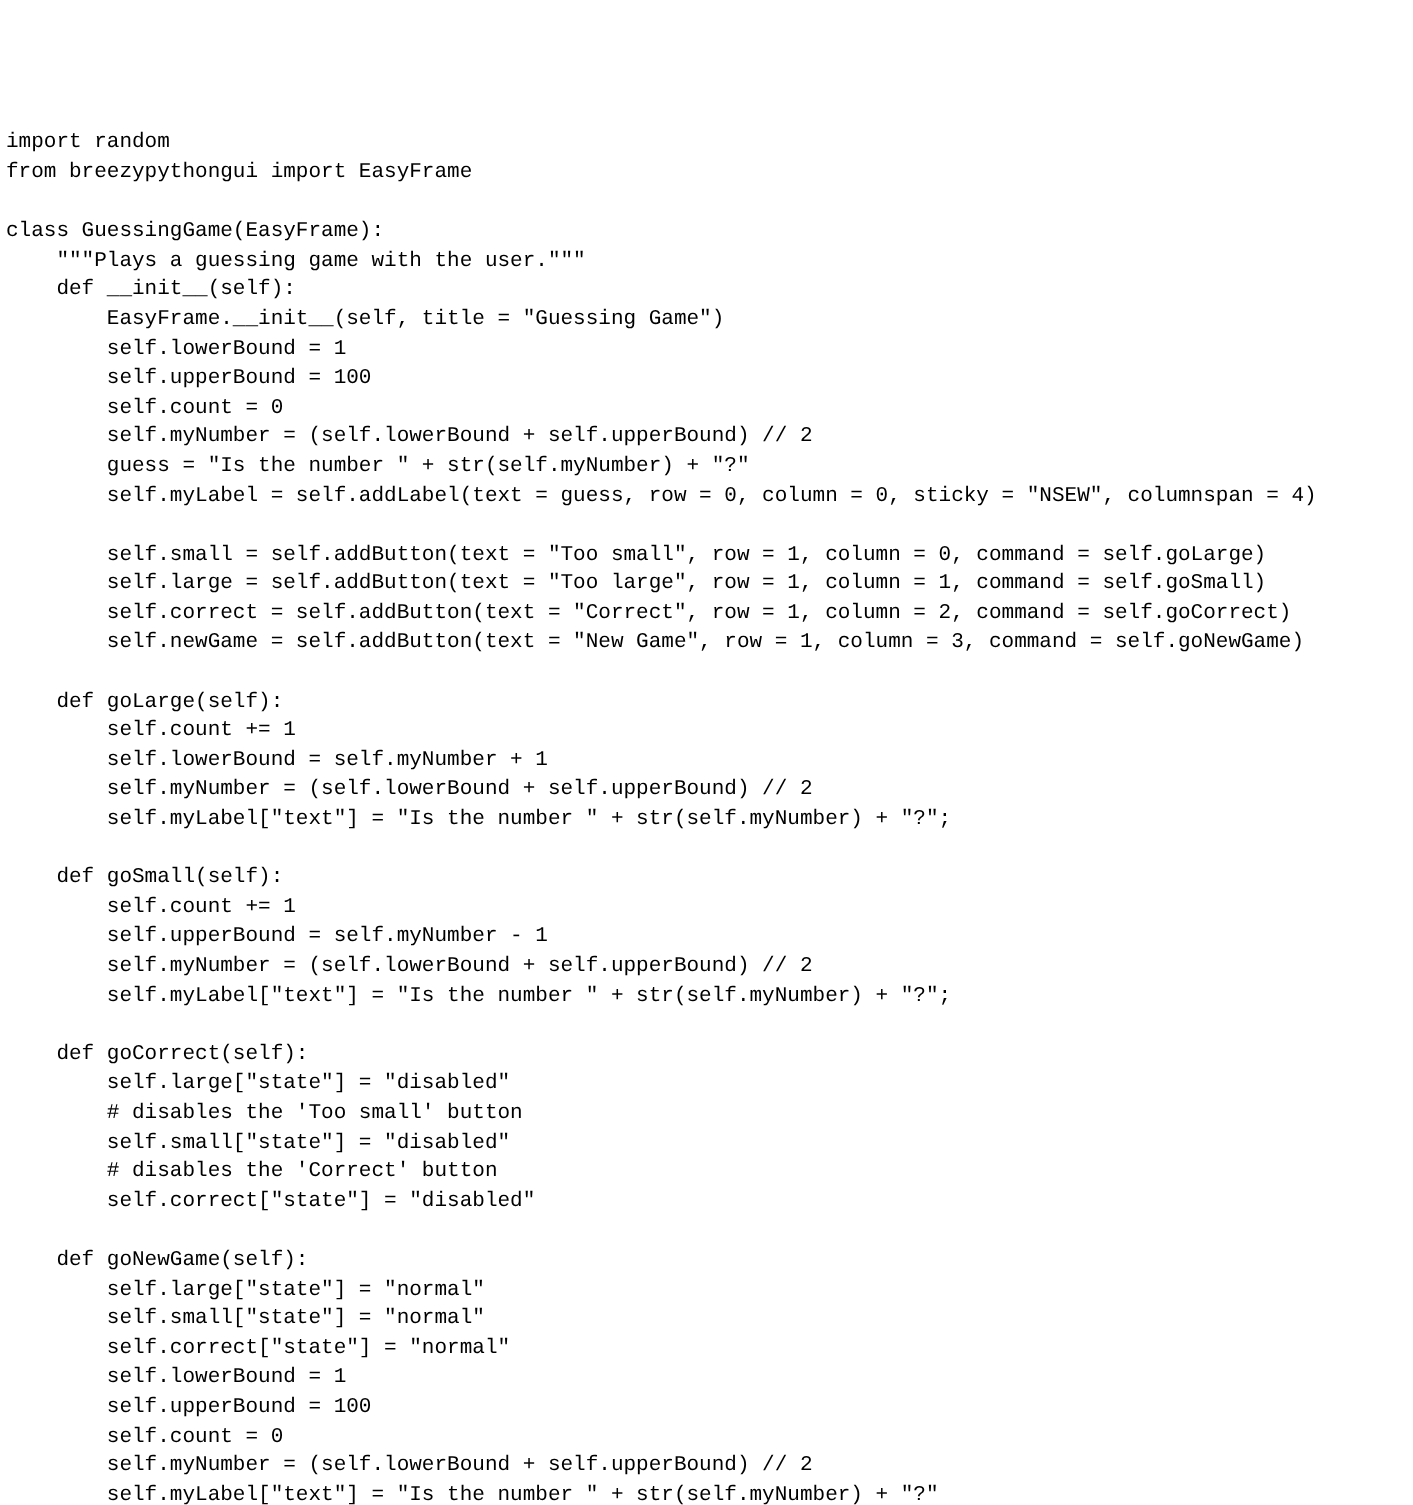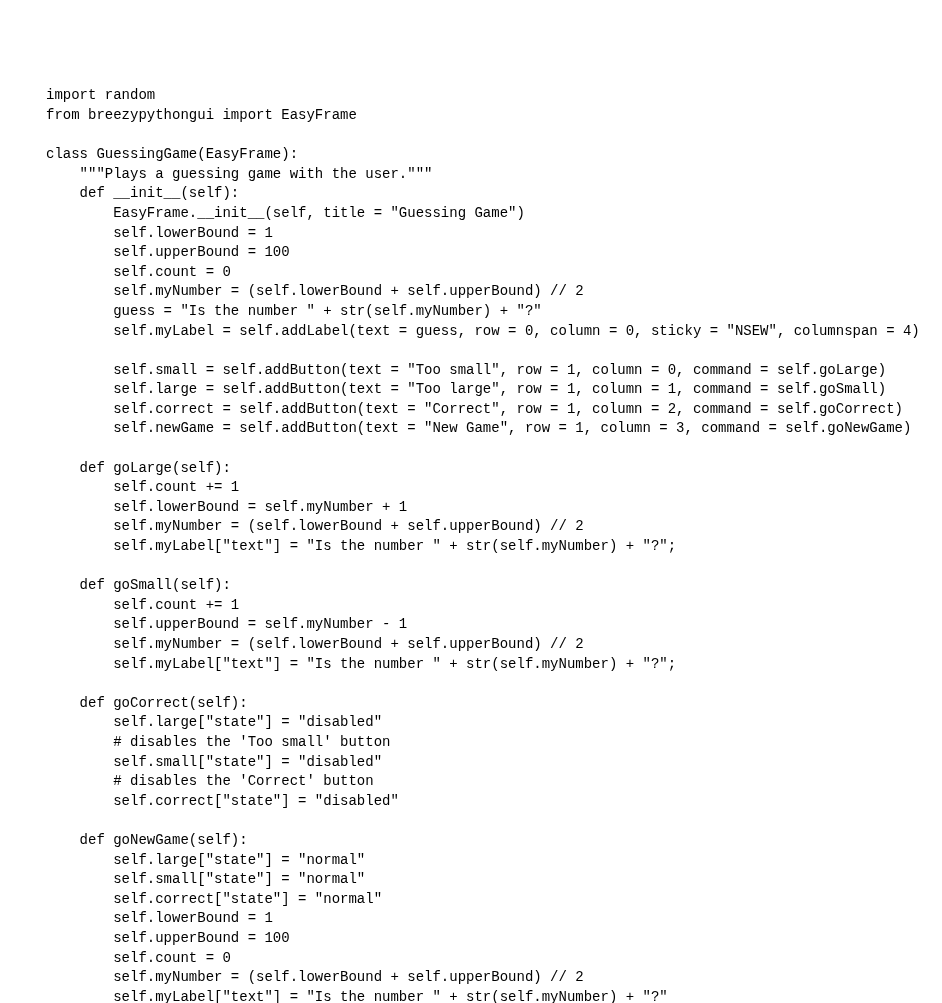--- a/index.html
+++ b/index.html
@@ -16,21 +16,20 @@
       padding: 8px 4px;
       white-space: pre;
       width: 942px;
     }
     .code-container {
       white-space: pre;
     }
     .line {
       display: block;
       min-height: 19.6px;
-      margin-left: 42px;
     }
   </style>
 </head>
 <body>
 
 
 
 <div class="code-container"><span class="line">import random</span><span class="line">from breezypythongui import EasyFrame</span><span class="line">&nbsp;</span><span class="line">class GuessingGame(EasyFrame):</span><span class="line">    """Plays a guessing game with the user."""</span><span class="line">    def __init__(self):</span><span class="line">        EasyFrame.__init__(self, title = "Guessing Game")</span><span class="line">        self.lowerBound = 1</span><span class="line">        self.upperBound = 100</span><span class="line">        self.count = 0</span><span class="line">        self.myNumber = (self.lowerBound + self.upperBound) // 2</span><span class="line">        guess = "Is the number " + str(self.myNumber) + "?"</span><span class="line">        self.myLabel = self.addLabel(text = guess, row = 0, column = 0, sticky = "NSEW", columnspan = 4)</span><span class="line">&nbsp;</span><span class="line">        self.small = self.addButton(text = "Too small", row = 1, column = 0, command = self.goLarge)</span><span class="line">        self.large = self.addButton(text = "Too large", row = 1, column = 1, command = self.goSmall)</span><span class="line">        self.correct = self.addButton(text = "Correct", row = 1, column = 2, command = self.goCorrect)</span><span class="line">        self.newGame = self.addButton(text = "New Game", row = 1, column = 3, command = self.goNewGame)</span><span class="line">&nbsp;</span><span class="line">    def goLarge(self):</span><span class="line">        self.count += 1</span><span class="line">        self.lowerBound = self.myNumber + 1</span><span class="line">        self.myNumber = (self.lowerBound + self.upperBound) // 2</span><span class="line">        self.myLabel["text"] = "Is the number " + str(self.myNumber) + "?";</span><span class="line">&nbsp;</span><span class="line">    def goSmall(self):</span><span class="line">        self.count += 1</span><span class="line">        self.upperBound = self.myNumber - 1</span><span class="line">        self.myNumber = (self.lowerBound + self.upperBound) // 2</span><span class="line">        self.myLabel["text"] = "Is the number " + str(self.myNumber) + "?";</span><span class="line">&nbsp;</span><span class="line">    def goCorrect(self):</span><span class="line">        self.large["state"] = "disabled"</span><span class="line">        # disables the 'Too small' button</span><span class="line">        self.small["state"] = "disabled"</span><span class="line">        # disables the 'Correct' button</span><span class="line">        self.correct["state"] = "disabled"</span><span class="line">&nbsp;</span><span class="line">    def goNewGame(self):</span><span class="line">        self.large["state"] = "normal"</span><span class="line">        self.small["state"] = "normal"</span><span class="line">        self.correct["state"] = "normal"</span><span class="line">        self.lowerBound = 1</span><span class="line">        self.upperBound = 100</span><span class="line">        self.count = 0</span><span class="line">        self.myNumber = (self.lowerBound + self.upperBound) // 2</span><span class="line">        self.myLabel["text"] = "Is the number " + str(self.myNumber) + "?"</span></div>
 
 

